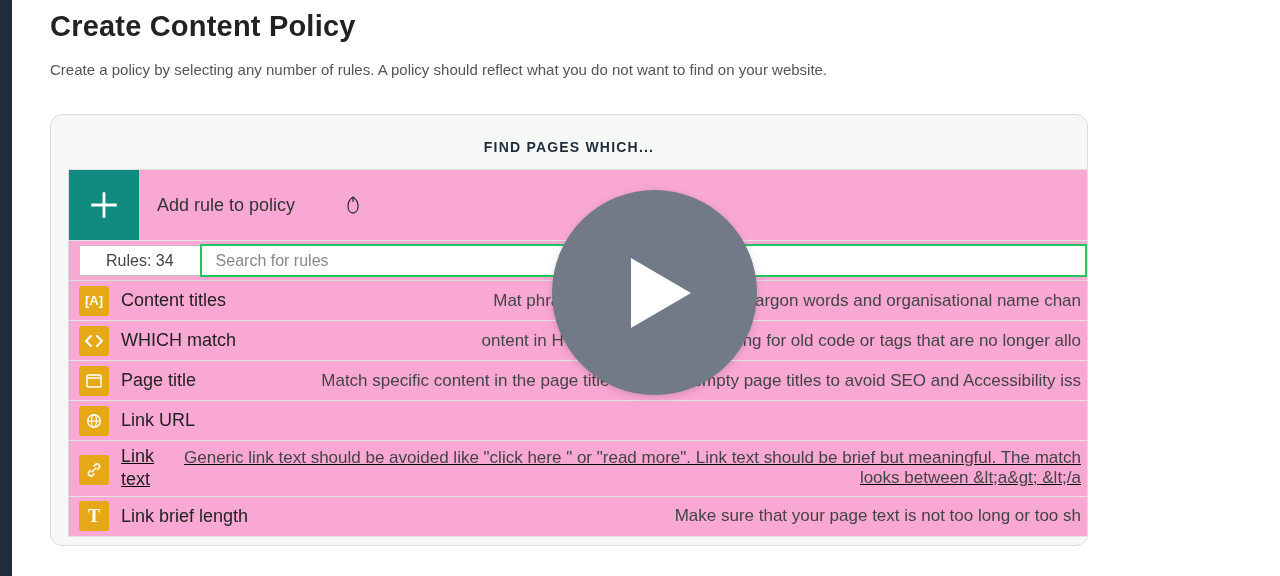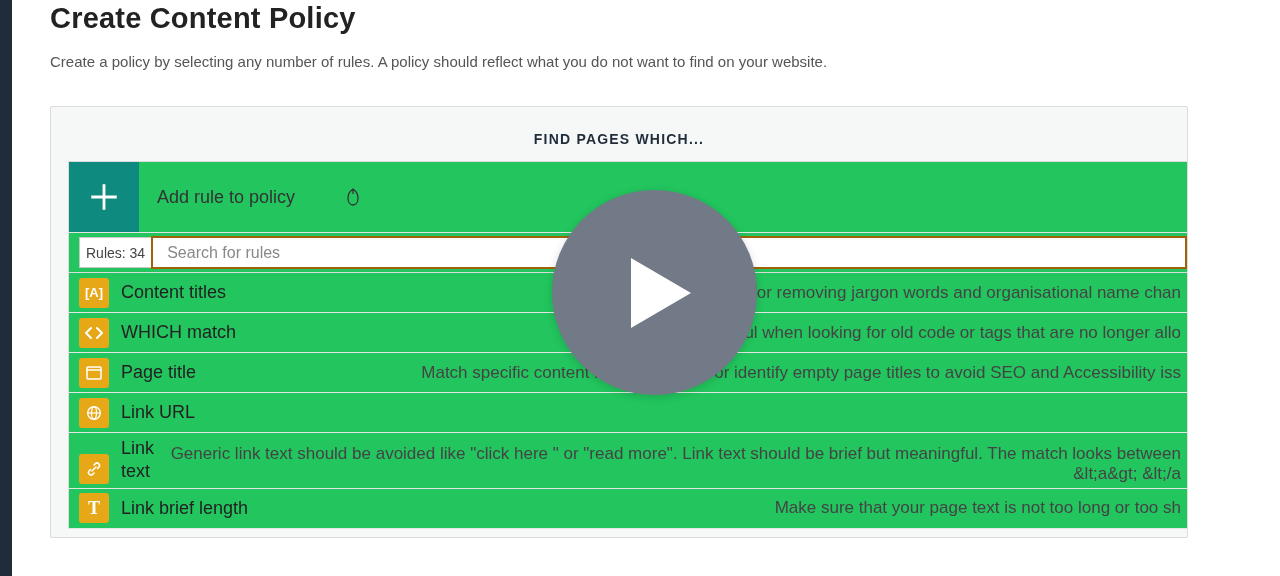--- a/index.html
+++ b/index.html
@@ -1,38 +1,38 @@
 <!DOCTYPE html>
 <html><head>
 <meta charset="utf-8">
 <style>
   * { box-sizing: border-box; margin: 0; padding: 0; }
   html, body { width: 1280px; height: 576px; overflow: hidden; font-family: -apple-system, "Segoe UI", Arial, sans-serif; background: #fff; }
   .app { display: flex; width: 100%; height: 100%; }
   .left-rail { width: 12px; background: #1f2d3a; flex-shrink: 0; }
   .main { flex: 1; padding: 0 0 0 38px; background: #fff; position: relative; }
-  h1.page-title { font-size: 29px; font-weight: 600; color: #222; margin-top: 2px; letter-spacing: 0.2px; }
+  h1.page-title { font-size: 29px; font-weight: 600; color: #222; margin-top: 10px; letter-spacing: 0.2px; }
   .page-sub { font-size: 15px; color: #555; margin-top: 18px; }
-  .panel { margin-top: 36px; background: #f6f7f7; border: 1px solid #dcdcdc; border-radius: 2px; padding: 0; width: 1138px; overflow: hidden; }
+  .panel { margin-top: 36px; background: #f6f7f7; border: 1px solid #dcdcdc; border-radius: 12px; padding: 0; width: 1038px; overflow: hidden; }
   .panel-title { text-align: center; font-size: 14px; font-weight: 700; color: #1f2d3a; letter-spacing: 1.2px; padding: 24px 0 14px 0; }
-  .rule-area { margin: 0 0 8px 17px; background: #22c55e; border-top: 1px solid #dcdcdc; border-left: 1px solid #dcdcdc; }
+  .rule-area { margin: 0 0 8px 17px; background: #f9a8d4; border-top: 1px solid #dcdcdc; border-left: 1px solid #dcdcdc; }
   .add-row { display: flex; align-items: center; min-height: 70px; border-bottom: 1px solid #e4e4e4; }
   .add-btn { width: 70px; height: 70px; background: #0f8a7e; display: flex; align-items: center; justify-content: center; flex-shrink: 0; }
   .add-btn svg { width: 34px; height: 34px; }
   .add-label { font-size: 18px; color: #333; margin-left: 18px; }
   .cursor { margin-left: 50px; }
   .search-row { display: flex; align-items: stretch; height: 40px; border-bottom: 1px solid #dcdcdc; }
-  .rules-count { display: flex; align-items: center; justify-content: center; padding: 0 6px; font-size: 14px; color: #444; border: 1px solid #c6c6c6; border-right: none; background: #fff; white-space: nowrap; margin: 4px 0 4px 10px; }
-  .search-input { flex: 1; border: 2px solid #a16207; padding: 0 14px; font-size: 16px; color: #333; outline: none; margin: 3px 0; }
+  .rules-count { display: flex; align-items: center; justify-content: center; padding: 0 26px; font-size: 16px; color: #444; border: 1px solid #c6c6c6; border-right: none; background: #fff; white-space: nowrap; margin: 4px 0 4px 10px; }
+  .search-input { flex: 1; border: 2px solid #22c55e; padding: 0 14px; font-size: 16px; color: #333; outline: none; margin: 3px 0; }
   .search-input::placeholder { color: #888; }
   .rule-row { display: flex; align-items: center; min-height: 40px; border-bottom: 1px solid #e5e5e5; padding: 2px 6px 2px 10px; gap: 12px; }
   .rule-icon { width: 30px; height: 30px; background: #e6a817; border-radius: 3px; display: flex; align-items: center; justify-content: center; flex-shrink: 0; color: #fff; font-size: 13px; font-weight: 700; }
   .rule-label { font-size: 18px; color: #222; white-space: nowrap; }
   .rule-desc { flex: 1; text-align: right; font-size: 17px; color: #444; white-space: nowrap; overflow: hidden; }
-  .rule-row.double { align-items: flex-end; padding-top: 4px; padding-bottom: 4px; }
+  .rule-row.double { align-items: center; padding-top: 4px; padding-bottom: 4px; text-decoration: underline; }
   .rule-row.double .rule-label { line-height: 1.3; }
   .play-overlay { position: absolute; left: 540px; top: 190px; width: 205px; height: 205px; border-radius: 50%; background: #717a86; display: flex; align-items: center; justify-content: center; box-shadow: 0 2px 8px rgba(0,0,0,0.15); }
   .play-overlay svg { width: 80px; height: 80px; margin-left: 12px; }
 </style>
 </head>
 <body>
 
 <div class="app">
   <div class="left-rail"></div>
   <div class="main">

